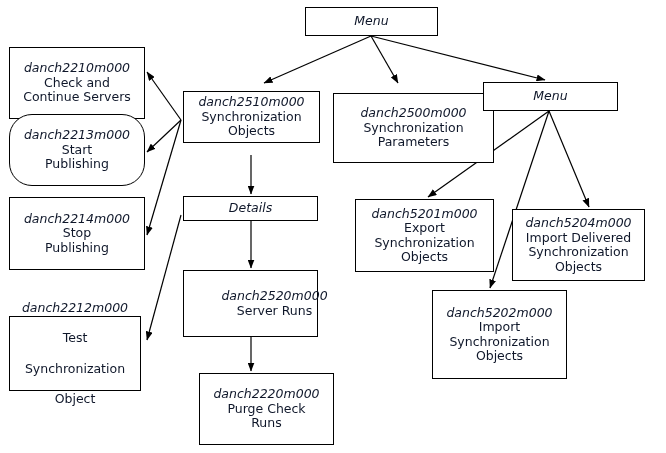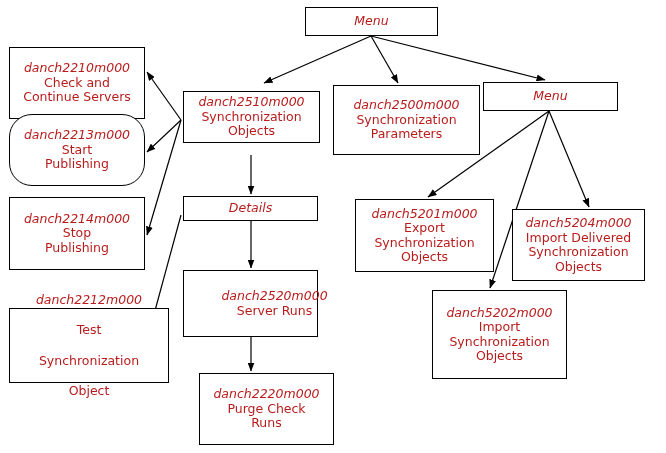--- a/index.html
+++ b/index.html
@@ -27,21 +27,21 @@
     position: absolute;
     box-sizing: border-box;
     border: 1px solid #000000;
     background: #ffffff;
     display: flex;
     flex-direction: column;
     align-items: center;
     justify-content: center;
     text-align: center;
     line-height: 1.16;
-    color: #b91c1c;
+    color: #0f172a;
     font-size: 12.5px;
   }
   .node .code {
     font-style: italic;
     white-space: nowrap;
   }
   .node .title {
     white-space: nowrap;
   }
 </style>
@@ -85,32 +85,32 @@
       <div class="node" style="left: 9px; top: 114px; width: 136px; height: 72px; border-radius: 23px;">
         <div class="code">danch2213m000</div>
         <div class="title">Start</div>
         <div class="title">Publishing</div>
       </div>
       <div class="node" style="left: 9px; top: 197px; width: 136px; height: 73px;">
         <div class="code">danch2214m000</div>
         <div class="title">Stop</div>
         <div class="title">Publishing</div>
       </div>
-      <div class="node" style="left: 9px; top: 308px; width: 160px; height: 75px; gap: 16px;">
+      <div class="node" style="left: 9px; top: 316px; width: 132px; height: 75px; gap: 16px;">
         <div class="code">danch2212m000</div>
         <div class="title">Test</div>
         <div class="title">Synchronization</div>
         <div class="title">Object</div>
       </div>
       <div class="node" style="left: 183px; top: 91px; width: 137px; height: 52px;">
         <div class="code">danch2510m000</div>
         <div class="title">Synchronization</div>
         <div class="title">Objects</div>
       </div>
-      <div class="node" style="left: 333px; top: 85px; width: 147px; height: 70px;">
+      <div class="node" style="left: 333px; top: 93px; width: 161px; height: 70px;">
         <div class="code">danch2500m000</div>
         <div class="title">Synchronization</div>
         <div class="title">Parameters</div>
       </div>
       <div class="node italic-only" style="left: 483px; top: 82px; width: 135px; height: 29px;">
         <div class="title" style="font-style: italic;">Menu</div>
       </div>
       <div class="node italic-only" style="left: 183px; top: 196px; width: 135px; height: 25px;">
         <div class="title" style="font-style: italic;">Details</div>
       </div>

